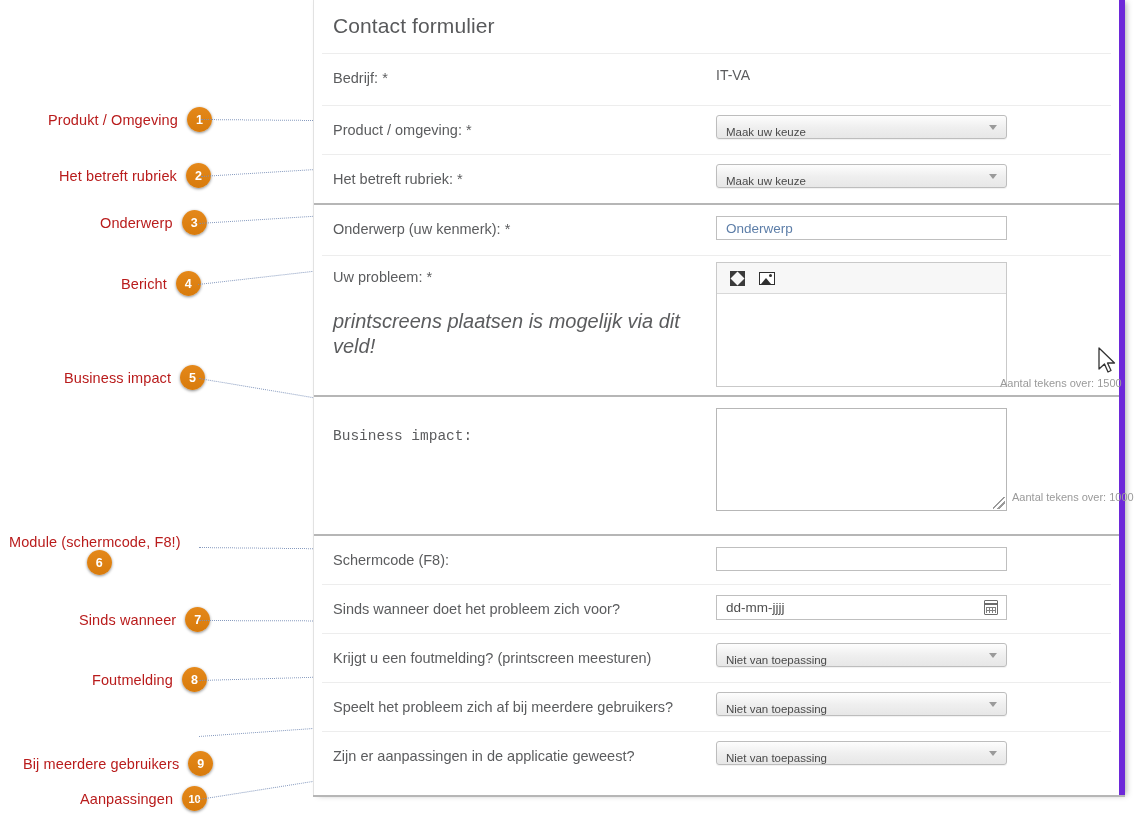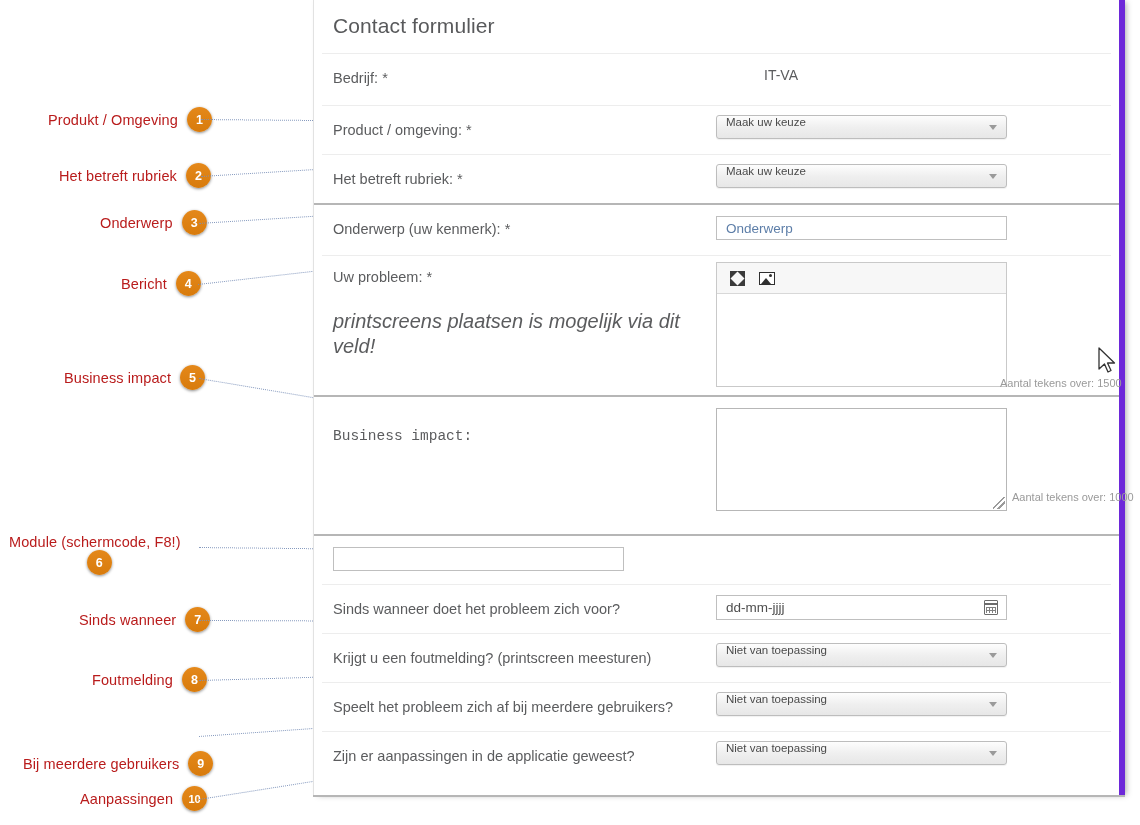--- a/index.html
+++ b/index.html
@@ -109,21 +109,21 @@
   .select {
     position: relative;
     width: 291px;
     height: 24px;
     border: 1px solid #bdbdbd;
     border-radius: 3px;
     background: linear-gradient(180deg,#fdfdfd 0%, #efefef 52%, #e7e7e7 100%);
     font-size: 11.5px;
     color: #4a4a4a;
     display: flex;
-    align-items: flex-start;
+    align-items: flex-end;
     padding-left: 9px;
     box-shadow: 0 1px 1px rgba(0,0,0,.06);
   }
   .select .caret {
     position: absolute;
     right: 9px; top: 50%;
     margin-top: -2px;
     width: 0; height: 0;
     border-left: 4px solid transparent;
     border-right: 4px solid transparent;
@@ -305,21 +305,21 @@
   <div class="leader" style="left:199px; top:736px; width:325px; transform:rotate(-4.0deg);"></div>
   <div class="leader" style="left:199px; top:799px; width:330px; transform:rotate(-9.0deg);"></div>
 
   <div id="panel">
 
     <div class="panel-title">Contact formulier</div>
     <div class="title-rule"></div>
 
     <div class="row" style="min-height:51px;">
       <div class="row-label">Bedrijf: *</div>
-      <div class="row-field" style="padding-top:13px;margin-left:48px;">
+      <div class="row-field" style="padding-top:13px;">
         <div style="font-size:14px;color:#5b5c5e;">IT-VA</div>
       </div>
     </div>
     <div class="rule-light"></div>
 
     <div class="row">
       <div class="row-label">Product / omgeving: *</div>
       <div class="row-field">
         <div class="select">
           <span>Maak uw keuze</span>
@@ -378,20 +378,21 @@
       <div class="row-field" style="padding-top:11px; position:relative;">
         <div class="bigbox">
           <div class="resize-grip"></div>
         </div>
         <div class="counter" style="left:296px; top:94px;">Aantal tekens over: 1000</div>
       </div>
     </div>
     <div class="rule-strong"></div>
 
     <div class="row" style="min-height:48px;">
+      <div class="row-label">Schermcode (F8):</div>
       <div class="row-field" style="padding-top:11px;">
         <div class="textinput dark">
           <span></span>
         </div>
       </div>
     </div>
     <div class="rule-light"></div>
 
     <div class="row">
       <div class="row-label">Sinds wanneer doet het probleem zich voor?</div>

